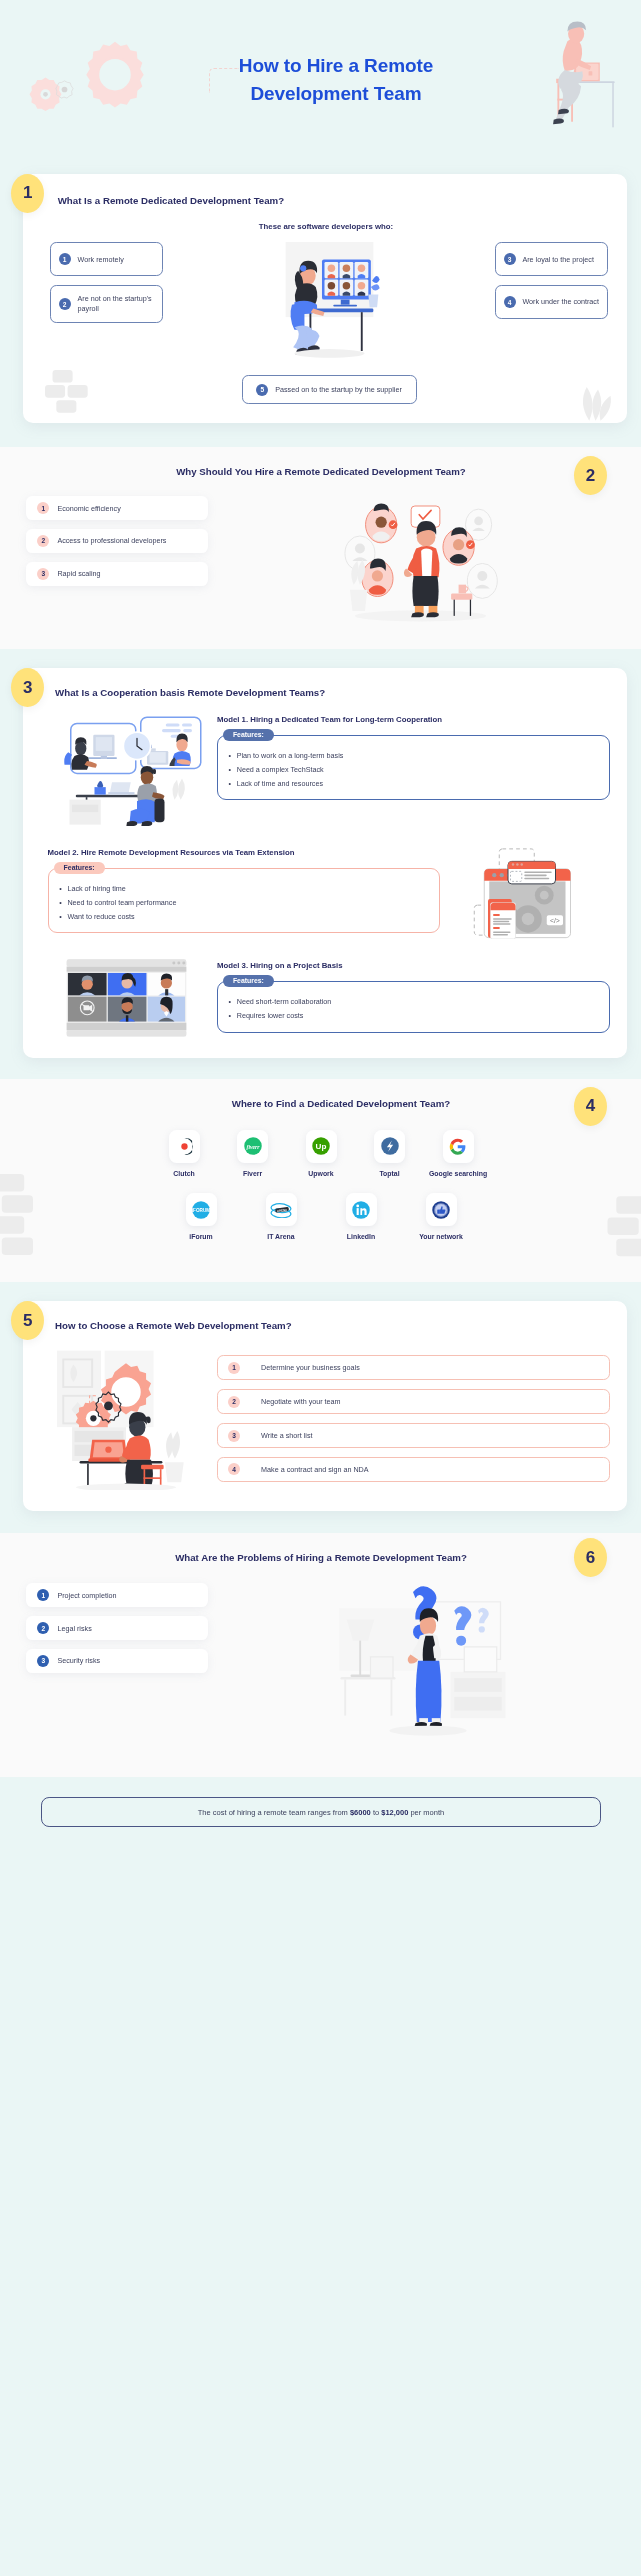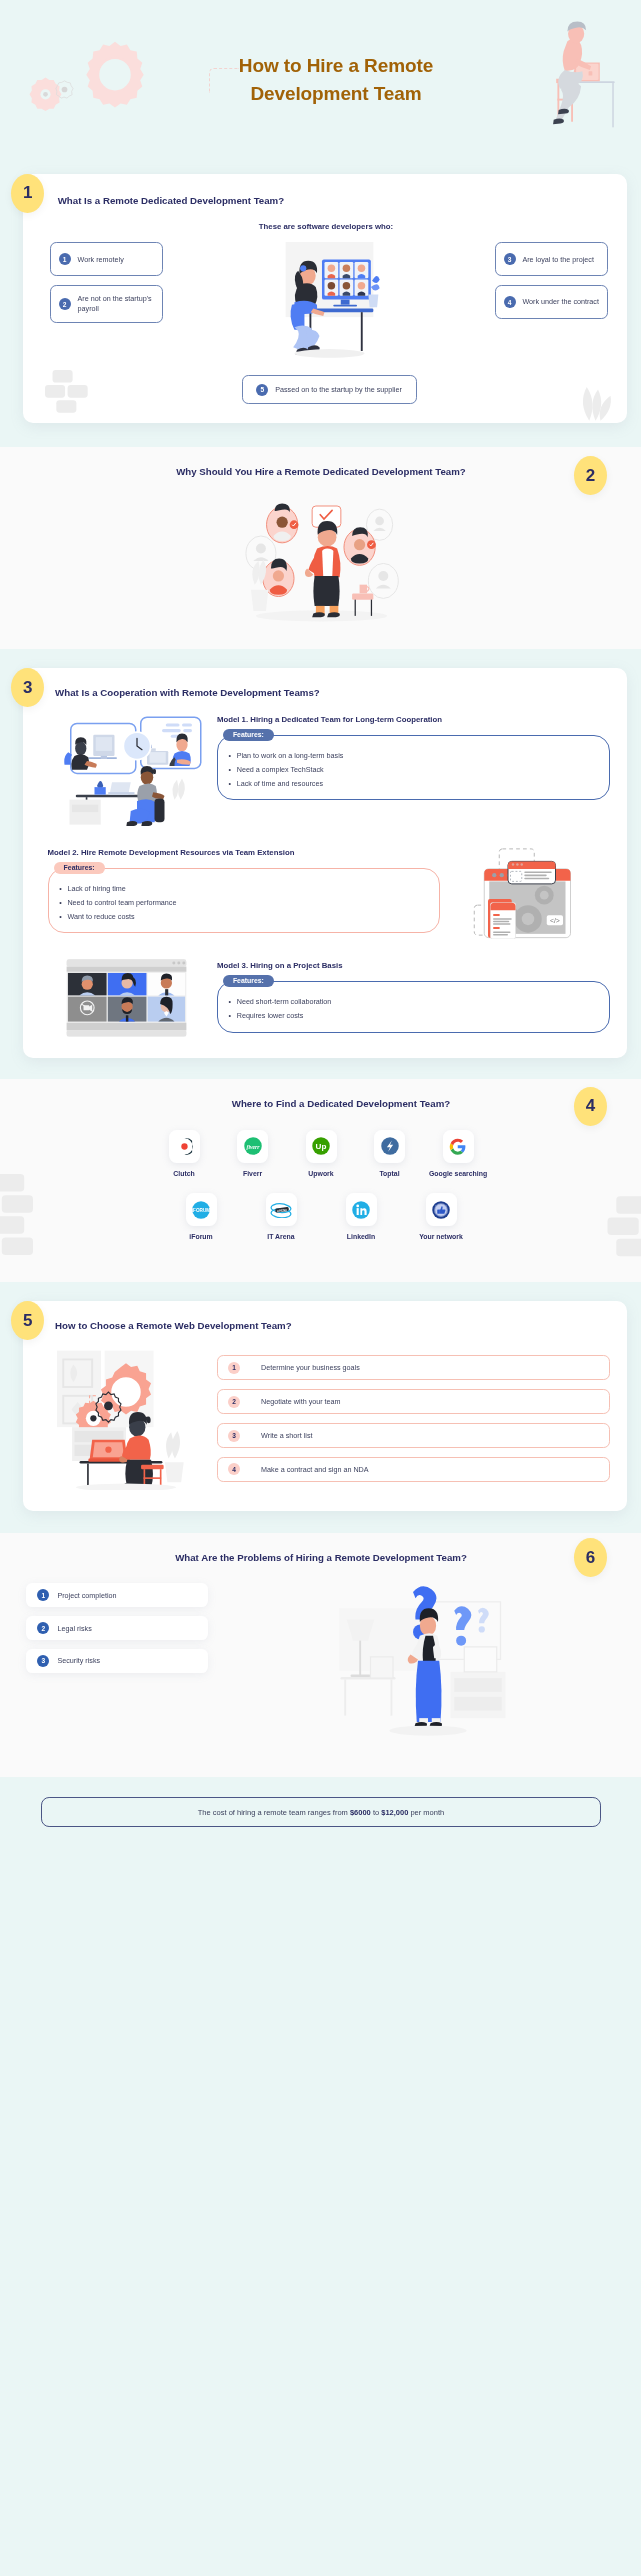--- a/index.html
+++ b/index.html
@@ -22,21 +22,21 @@
     background: #eaf6f5;
     position: relative;
     display: flex;
     align-items: center;
     justify-content: center;
   }
   .header-title {
     font-size: 19px;
     font-weight: bold;
     line-height: 1.45;
-    color: #a16207;
+    color: #1d4ed8;
     text-align: center;
     letter-spacing: -0.1px;
     position: relative;
     z-index: 4;
     max-width: 270px;
   }
   .gear-deco { position: absolute; z-index: 1; }
   .gear-big {
     left: 80px; top: 39px; width: 70px; height: 70px;
   }
@@ -123,21 +123,21 @@
   .sec2-body { display:flex; gap: 16.3px; padding: 0 26px; align-items: flex-start; }
   .sec2-left { width: 182px; display:flex; flex-direction:column; gap: 8.8px; }
   .sec2-right { flex:1; display:flex; justify-content:center; }
 
   
   .sec3-wrap { padding: 19px 0 21px; position: relative; background:#eaf6f5; }
   .sec3-card { margin: 0 15px 0 22.6px; padding: 19px 17.5px 19px 25px; }
   .model-block { display:flex; gap: 11.3px; align-items: flex-start; margin-top: 13.8px; }
   .model-title { font-size: 7.8px; font-weight: bold; color:#2b2d64; line-height:1.45; }
   .feat-box {
-    border:0.6px solid #4a6baf; border-radius: 16px; margin-top: 8.8px;
+    border:0.6px solid #4a6baf; border-radius: 9px; margin-top: 8.8px;
     padding: 13.8px 8.8px 8.8px; position: relative;
   }
   .feat-box.pink { border-color:#f6b3a7; }
   .feat-tag {
     position:absolute; top:-6.9px; left: 5px;
     background:#5571ab; color:#fff; font-size:6.9px; font-weight:bold;
     border-radius: 8.1px; padding: 2.5px 10px;
   }
   .feat-tag.pink { background:#fbc9bd; color:#2b2d64; }
   .feat-list { list-style:none; }
@@ -365,20 +365,34 @@
     </div>
   </div>
 
   <div class="band sec2-wrap">
     <div class="sec2-head">
       <span class="sec-title">Why Should You Hire a Remote Dedicated Development Team?</span>
       <div class="numcircle" style="right:35px; top:-10px;">2</div>
     </div>
 
     <div class="sec2-body">
+      <div class="sec2-left">
+        <div class="pinkrow">
+          <span class="num">1</span>
+          <span class="txt">Economic efficiency</span>
+        </div>
+        <div class="pinkrow">
+          <span class="num">2</span>
+          <span class="txt">Access to professional developers</span>
+        </div>
+        <div class="pinkrow">
+          <span class="num">3</span>
+          <span class="txt">Rapid scaling</span>
+        </div>
+      </div>
 
       <div class="sec2-right">
         <svg width="169" height="128" viewBox="0 0 270 205">
           <ellipse cx="135" cy="192" rx="105" ry="9" fill="#f3f3f3"></ellipse>
 
           <ellipse cx="38" cy="92" rx="24" ry="28" fill="none" stroke="#e6e6e6" stroke-width="1.6"></ellipse>
           <circle cx="38" cy="84" r="8" fill="#e6e6e6"></circle>
             <path d="M26 104 q12 -12 24 0 z" fill="#e6e6e6"></path>
           <ellipse cx="228" cy="46" rx="21" ry="25" fill="none" stroke="#e6e6e6" stroke-width="1.6"></ellipse>
           <circle cx="228" cy="40" r="7" fill="#e6e6e6"></circle>
@@ -429,21 +443,21 @@
           <path d="M38 142 q14 -22 4 -40 q-14 20 -4 40z" fill="#efefef"></path>
           <path d="M22 150 h28 l-4 34 h-20z" fill="#f2f2f2"></path>
         </svg>
       </div>
     </div>
   </div>
 
   <div class="band sec3-wrap">
     <div class="numcircle" style="left:11.3px; top:19px;">3</div>
     <div class="card sec3-card">
-      <div class="sec-title" style="margin-left:7.5px;">What Is a Cooperation with Remote Development Teams?</div>
+      <div class="sec-title" style="margin-left:7.5px;">What Is a Cooperation basis Remote Development Teams?</div>
 
       <div class="model-block">
         <div style="width:158px;display:flex;justify-content:center;">
           <svg width="150" height="114" viewBox="0 0 240 182">
             <rect x="55" y="4" width="166" height="128" rx="4" fill="none" stroke="#7aa0f0" stroke-width="2.4" opacity="0"></rect>
 
             <rect x="30" y="18" width="104" height="80" rx="10" fill="#fff" stroke="#7aa0f0" stroke-width="2.4"></rect>
             <rect x="66" y="36" width="34" height="34" rx="2" fill="#cfd8e8"></rect>
             <rect x="70" y="40" width="26" height="22" fill="#dfe6f2"></rect>
             <rect x="58" y="72" width="46" height="3" rx="1.5" fill="#9fb4dc"></rect>

